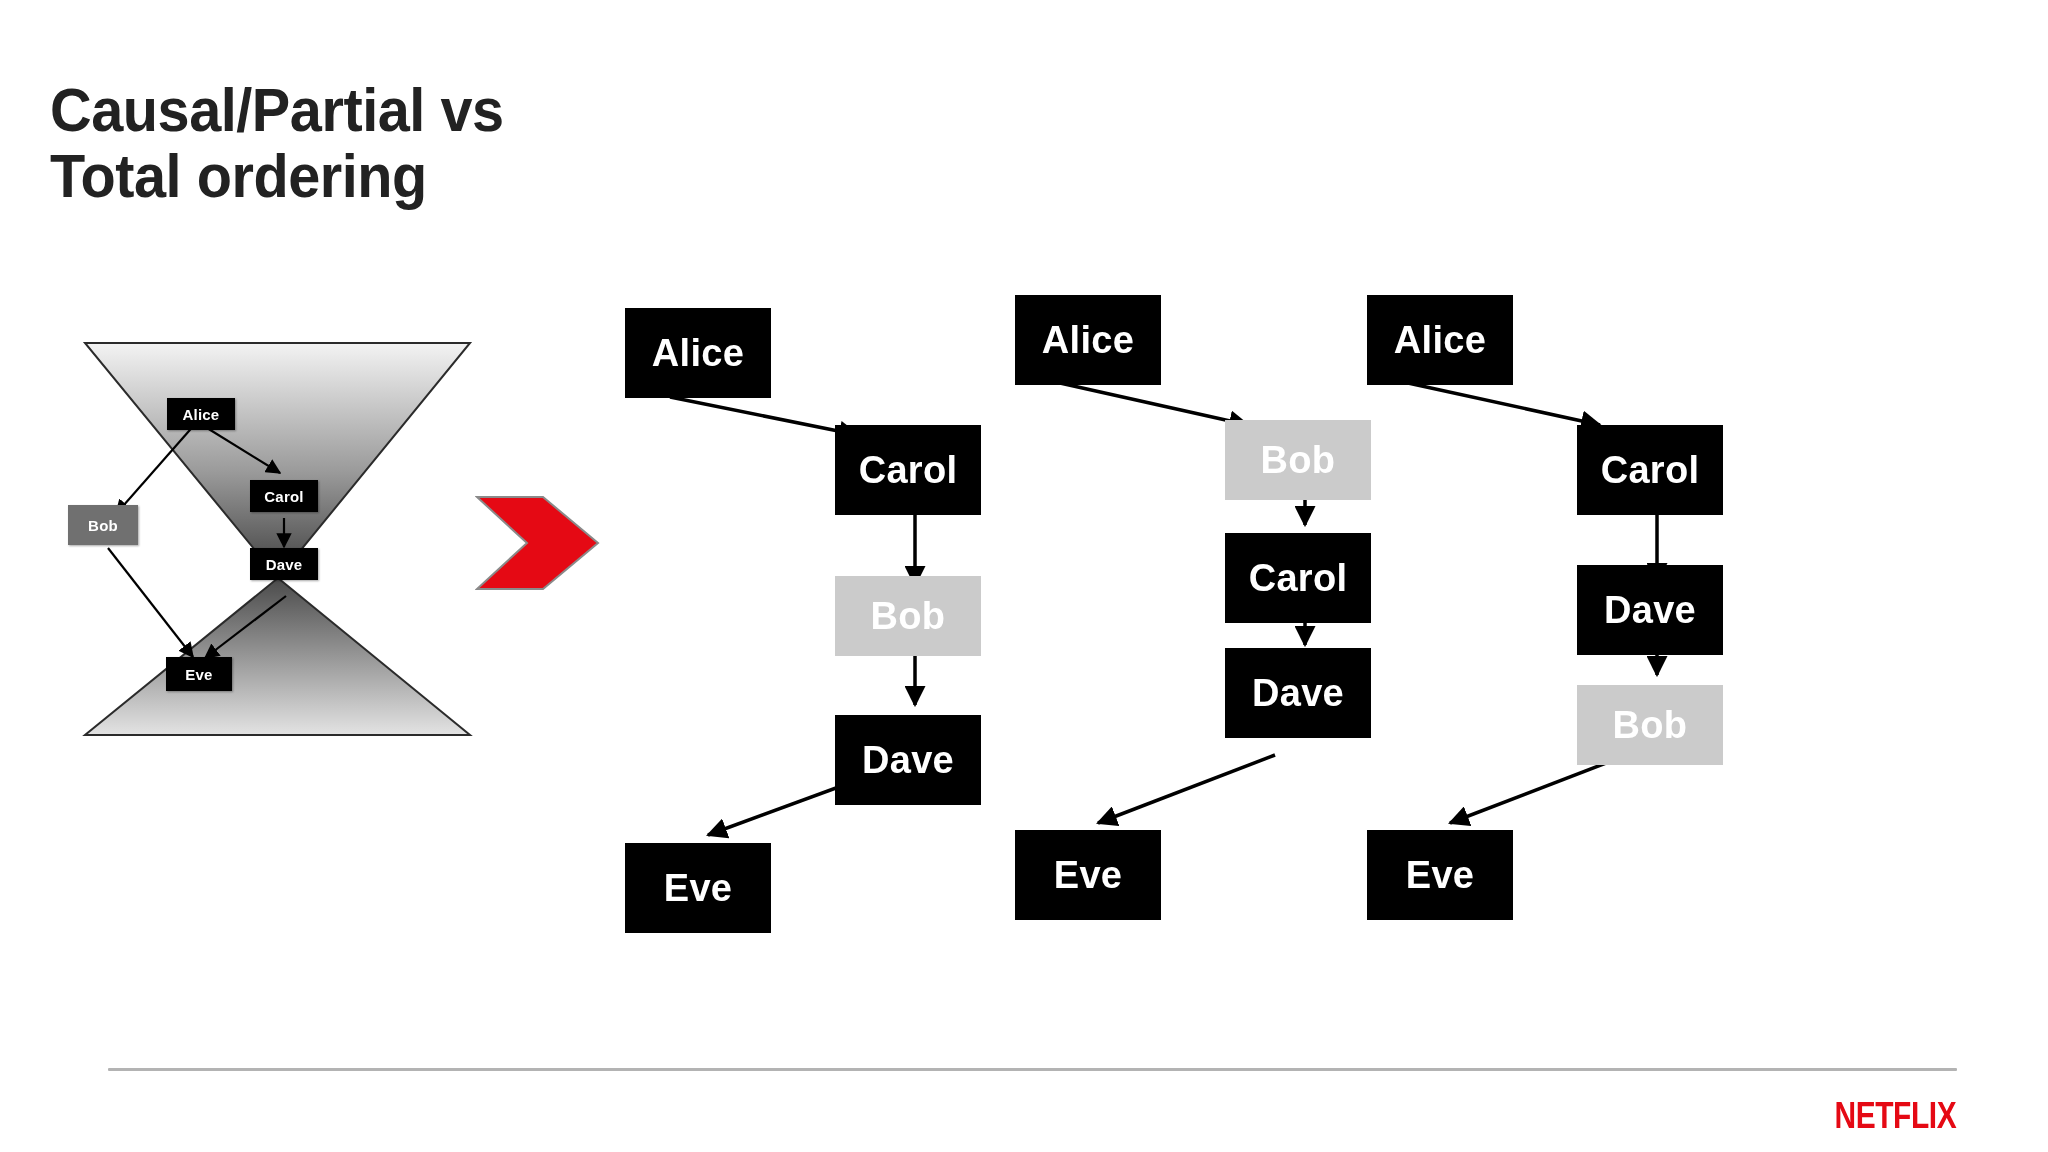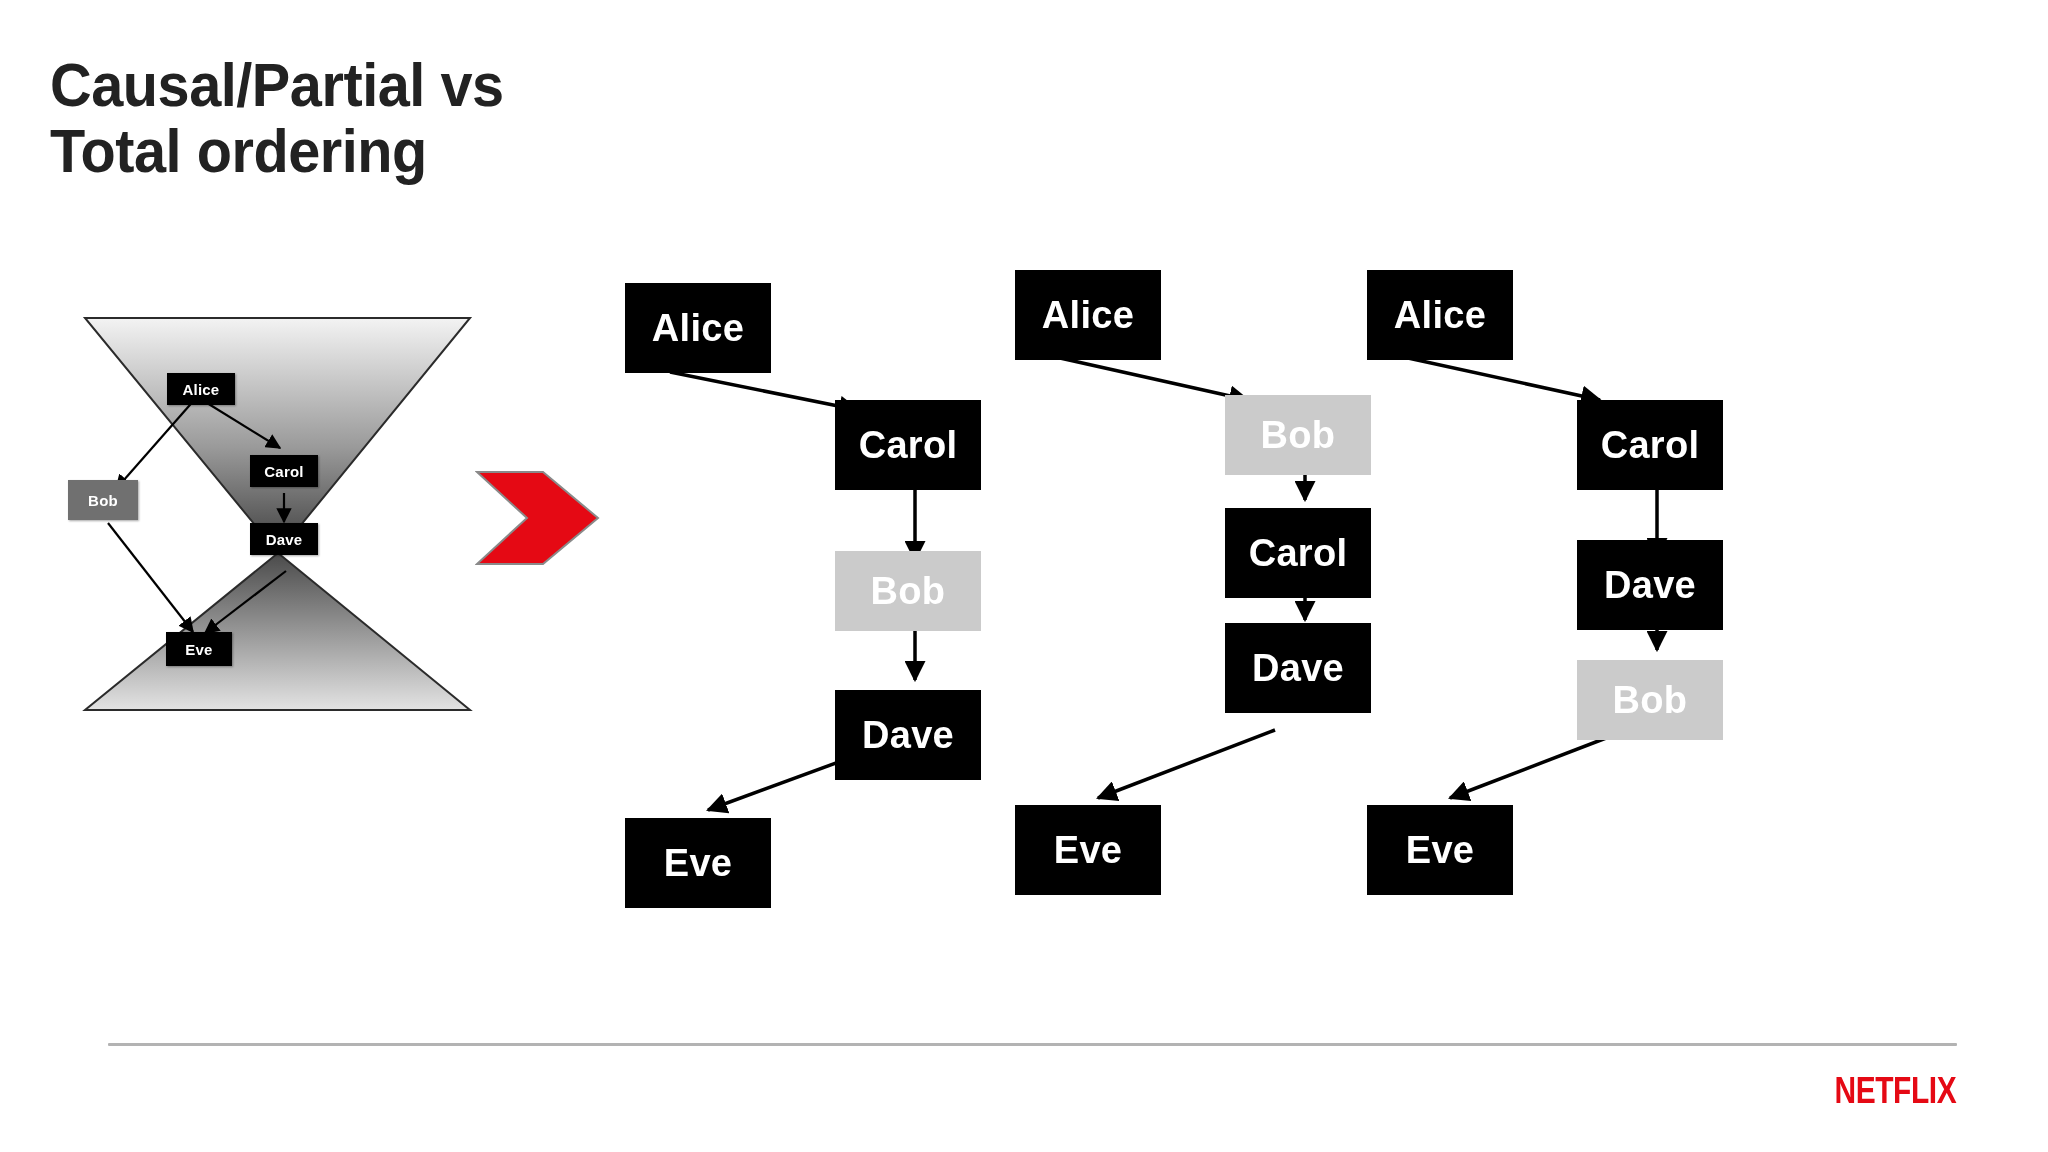--- a/index.html
+++ b/index.html
@@ -4,21 +4,21 @@
 <title>Causal/Partial vs Total ordering</title>
 <style>
   html,body{margin:0;padding:0;}
   body{
     width:2048px;height:1152px;
     background:#ffffff;
     font-family:"Liberation Sans", sans-serif;
     overflow:hidden;
     position:relative;
   }
-  .slide{position:absolute;inset:0;width:2048px;height:968px;}
+  .slide{position:absolute;inset:0;width:2048px;height:968px;margin-top:25px;}
 
   
   #slide-title{
     position:absolute;
     left:50px; top:52px;
     width:900px;
     font-size:62px;
     line-height:1.07;
     font-weight:bold;
     color:#222222;

